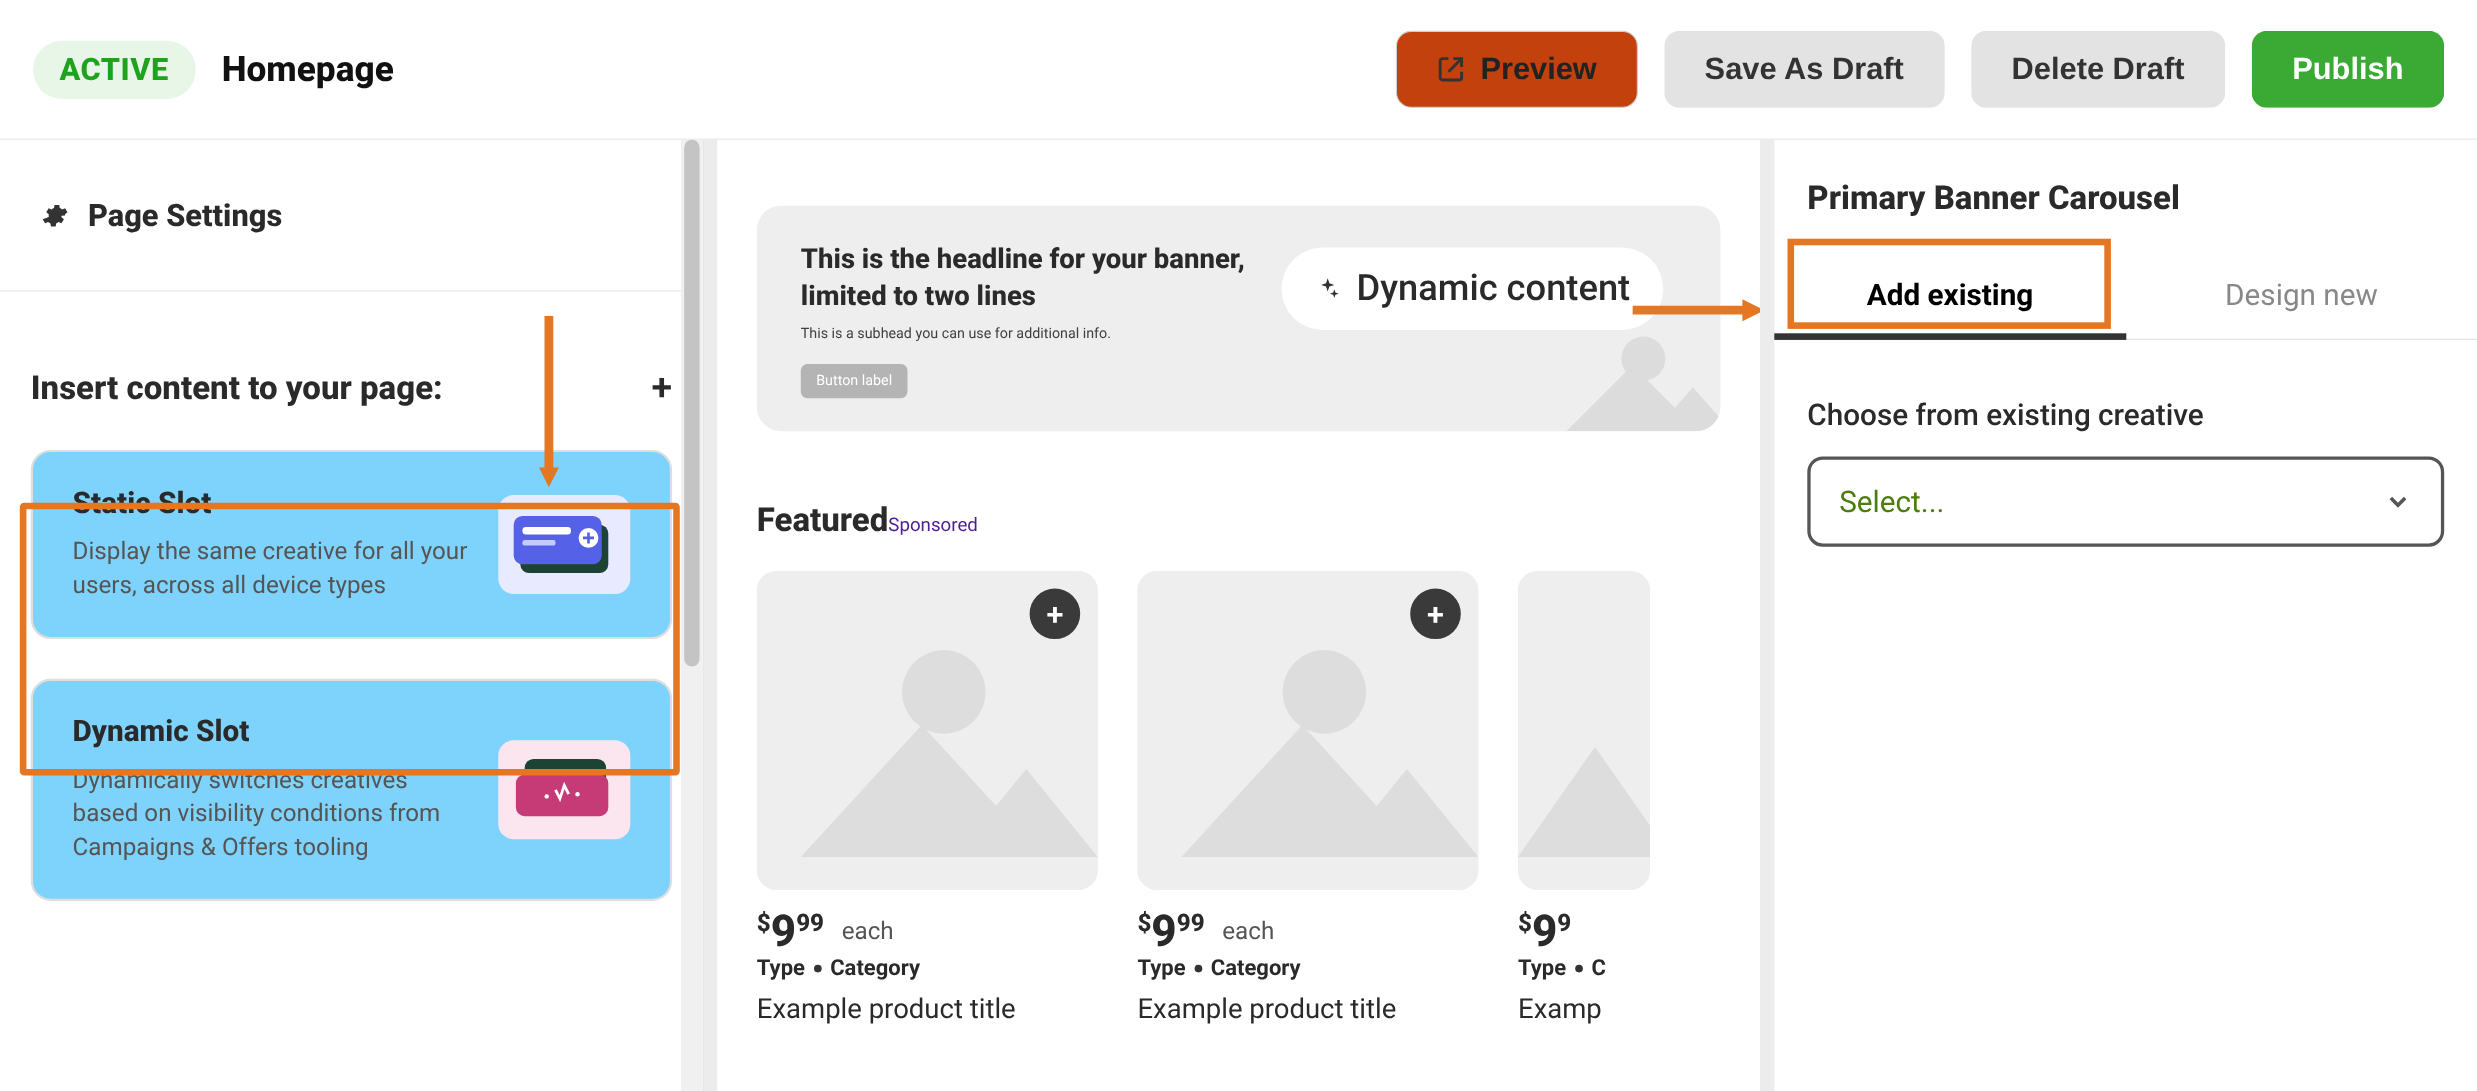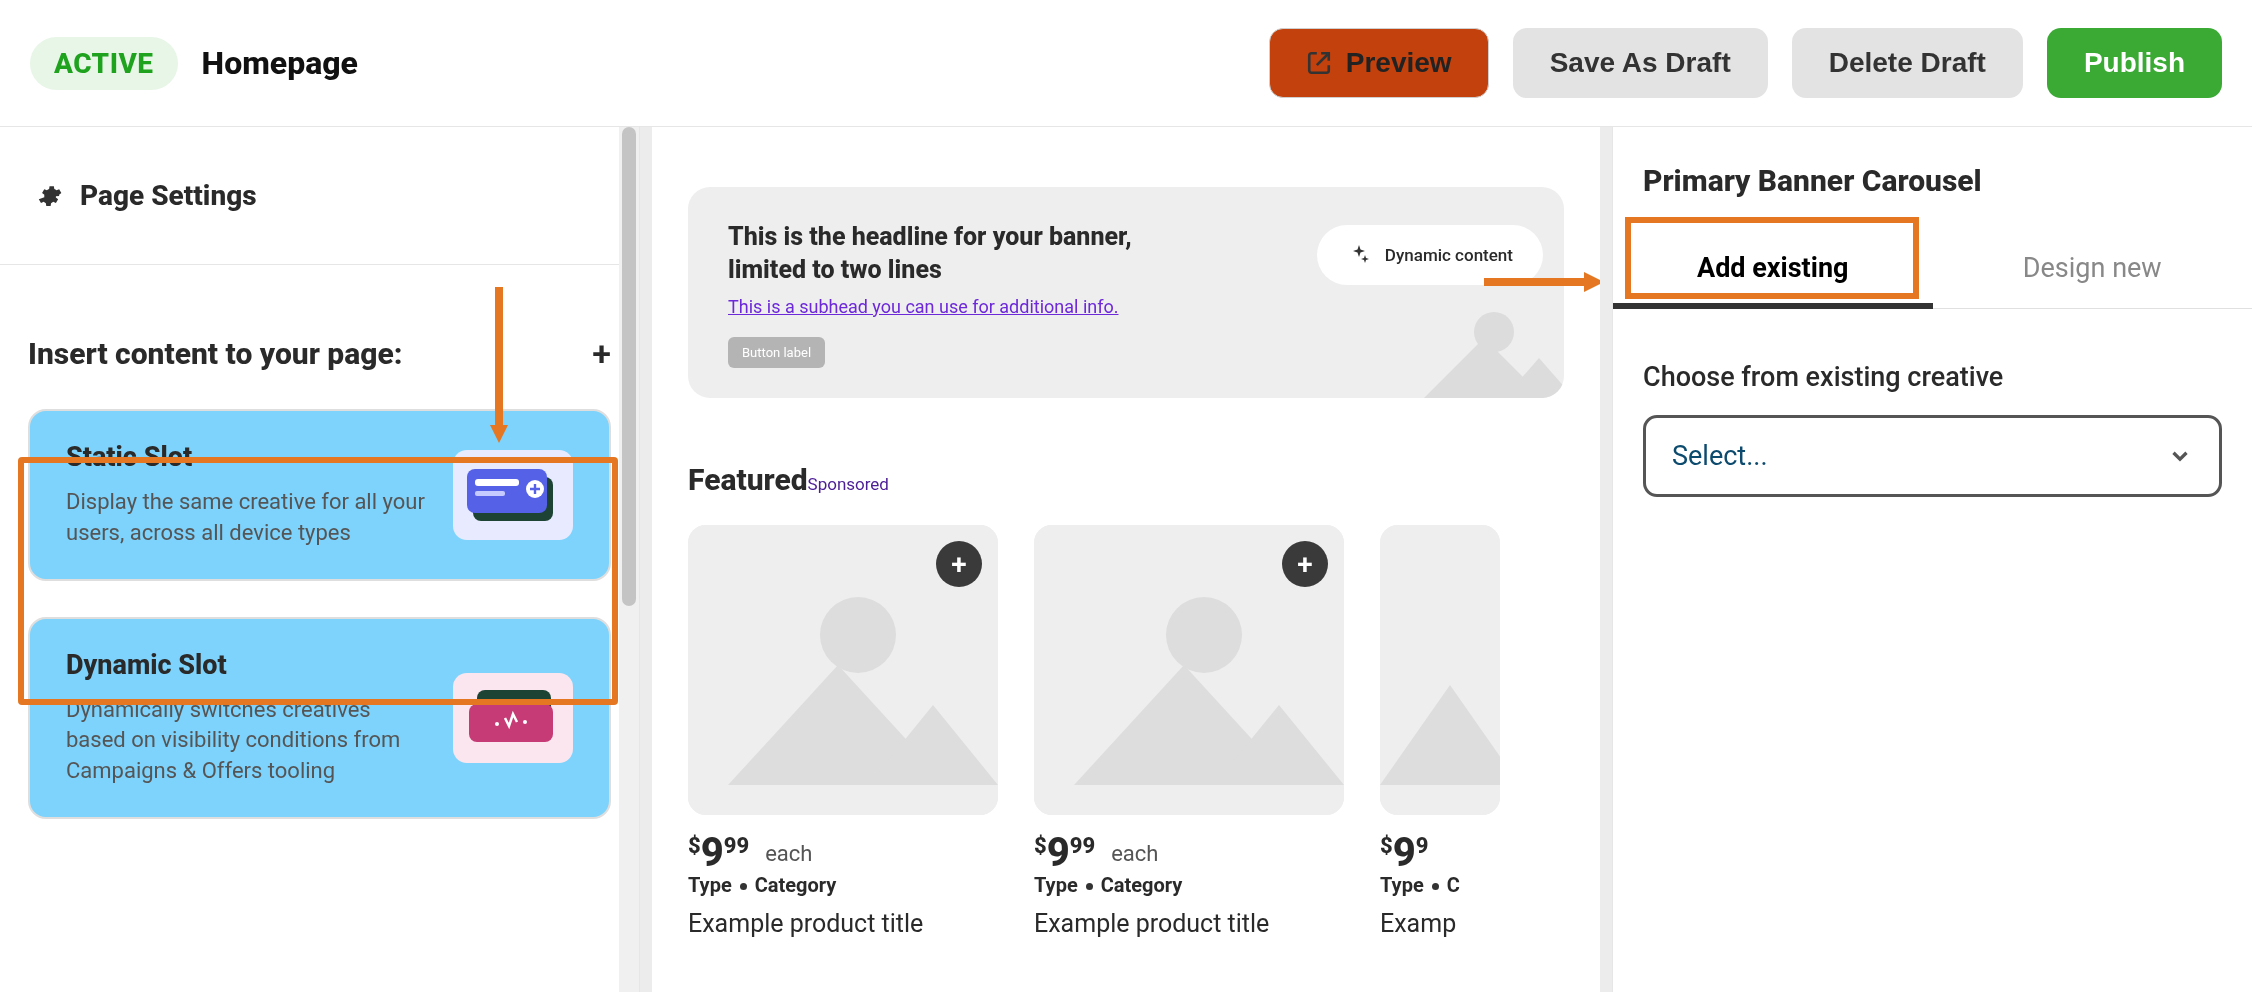--- a/index.html
+++ b/index.html
@@ -184,42 +184,41 @@
     padding: 34px 40px 30px;
     position: relative;
   }
   .banner-card h3 {
     font-size: 25px;
     font-weight: 800;
     line-height: 1.3;
     max-width: 420px;
   }
   .banner-sub {
-    font-size: 18px;
-    color: #6d28d9;
+    font-size: 13px;
+    color: #404040;
     margin-top: 10px;
-    text-decoration: underline;
   }
   .banner-btn {
     display: inline-block;
     margin-top: 20px;
     background: #b4b4b4;
     color: #fff;
     font-size: 13px;
     padding: 8px 14px;
     border-radius: 6px;
   }
   .dynamic-pill {
     position: absolute;
-    right: 21px;
+    right: 52px;
     top: 38px;
     background: #fff;
     border-radius: 999px;
     padding: 18px 30px;
-    font-size: 17px;
+    font-size: 33px;
     font-weight: 500;
     display: flex;
     align-items: center;
     gap: 14px;
     cursor: pointer;
   }
   .banner-img-placeholder {
     position: absolute;
     right: 0; bottom: 0;
     width: 180px; height: 100px;
@@ -334,21 +333,21 @@
   }
   .choose-label {
     font-size:27px; font-weight:500;
     margin-top: 52px;
     margin-bottom: 22px;
   }
   .select-box {
     border:3px solid #555;
     border-radius:14px;
     padding: 22px 26px;
-    font-size:27px; color:#0c4a6e;
+    font-size:27px; color:#4d7c0f;
     display:flex; justify-content:space-between; align-items:center;
     cursor:pointer;
   }
 
   
   .ph-svg { width:100%; height:100%; }
 </style>
 </head>
 <body>
 

